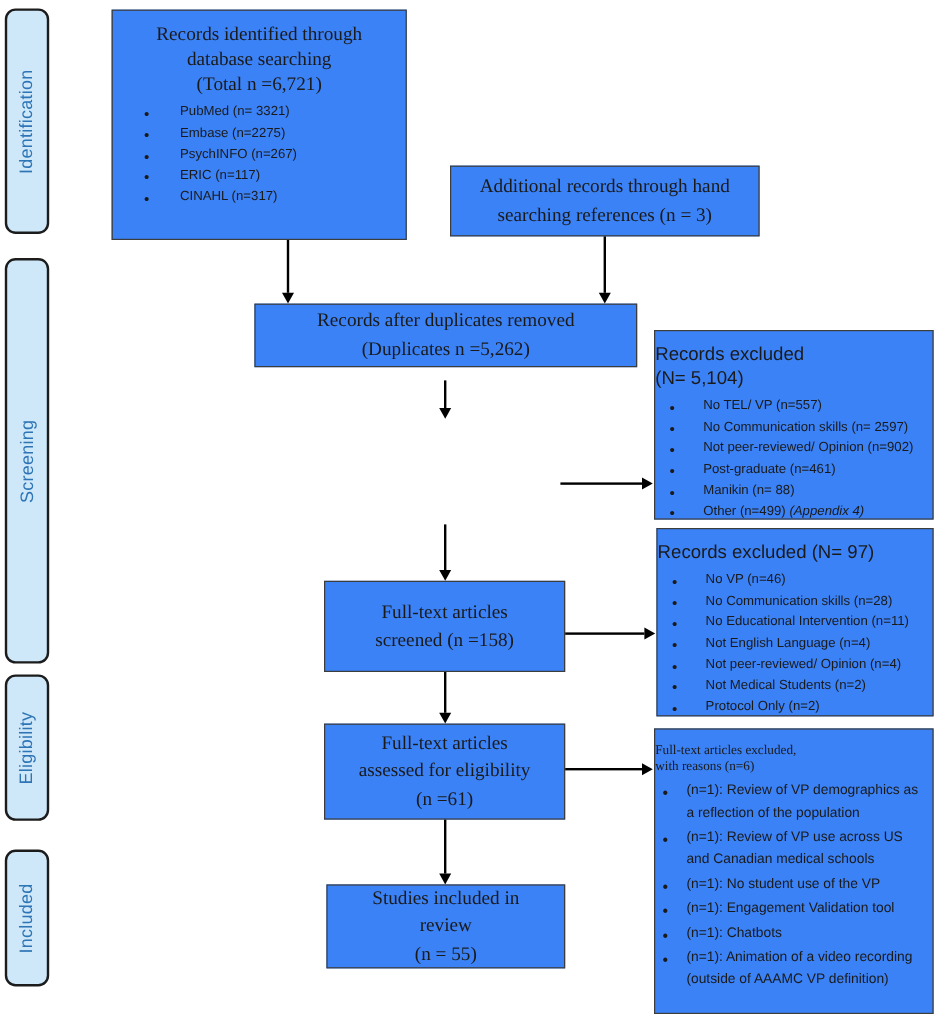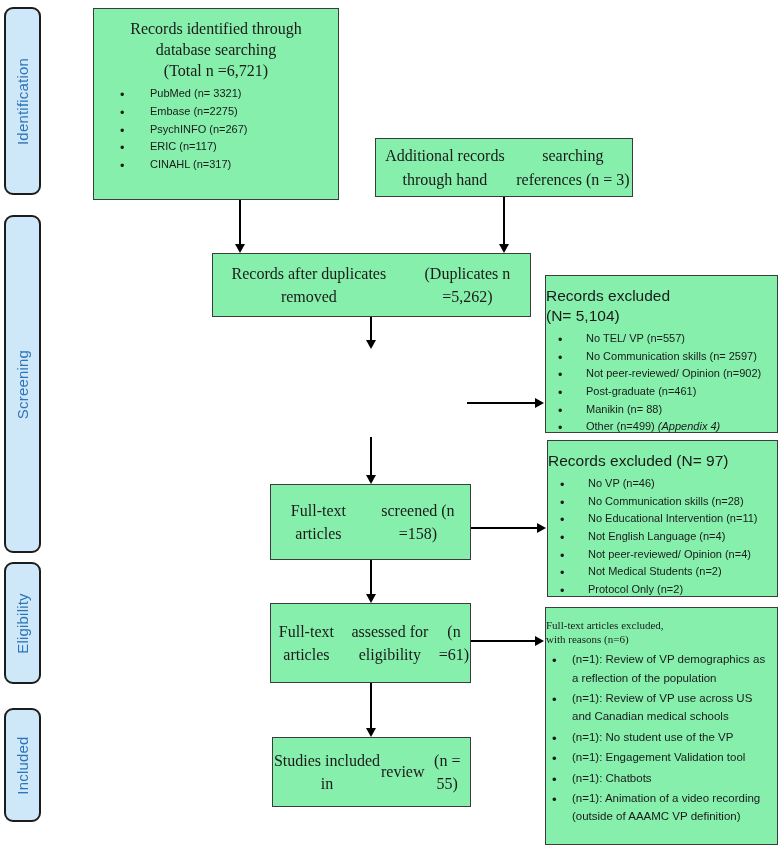--- a/index.html
+++ b/index.html
@@ -12,25 +12,25 @@
     position:absolute;left:4px;width:37px;
     background:#cfe8f9;border:2px solid #1c1c1c;border-radius:9px;
     display:flex;align-items:center;justify-content:center;box-sizing:border-box;
   }
   .stage span{
     transform:rotate(-90deg);white-space:nowrap;
     color:#2e75b6;font-size:15px;letter-spacing:.2px;
   }
   
   .box{
-    position:absolute;background:#86efac;border:1.5px solid #3c3c3c;
+    position:absolute;background:#3b82f6;border:1.5px solid #3c3c3c;
     box-sizing:border-box;
   }
   .center-serif{
-    display:flex;flex-direction:row;justify-content:center;align-items:center;
+    display:flex;flex-direction:column;justify-content:center;align-items:center;
     font-family:"Liberation Serif",serif;font-size:16px;line-height:1.45;text-align:center;
   }
   .center-sans{
     display:flex;flex-direction:column;justify-content:center;align-items:center;
     font-family:"Liberation Sans",sans-serif;font-size:14.5px;line-height:1.55;text-align:center;
   }
   .toplist{padding:10px 8px 6px 8px;}
   .toplist .title{
     font-family:"Liberation Serif",serif;font-size:16px;line-height:1.3;text-align:center;
   }
@@ -91,21 +91,21 @@
       <li>ERIC (n=117)</li>
       <li>CINAHL (n=317)</li>
     </ul>
   </div>
 
   <div class="box center-serif" style="left:375px;top:138px;width:258px;height:59px;">
     <div>Additional records through hand</div>
     <div>searching references (n = 3)</div>
   </div>
 
-  <div class="box center-serif" style="left:212px;top:253px;width:319px;height:64px;align-items:center;">
+  <div class="box center-serif" style="left:212px;top:253px;width:319px;height:53px;align-items:center;">
     <div>Records after duplicates removed</div>
     <div>(Duplicates n =5,262)</div>
   </div>
 
 
   <div class="box excl-box" style="left:545px;top:275px;width:233px;height:158px;">
     <div class="excl-heading">
       <div>Records excluded</div>
       <div>(N= 5,104)</div>
     </div>

